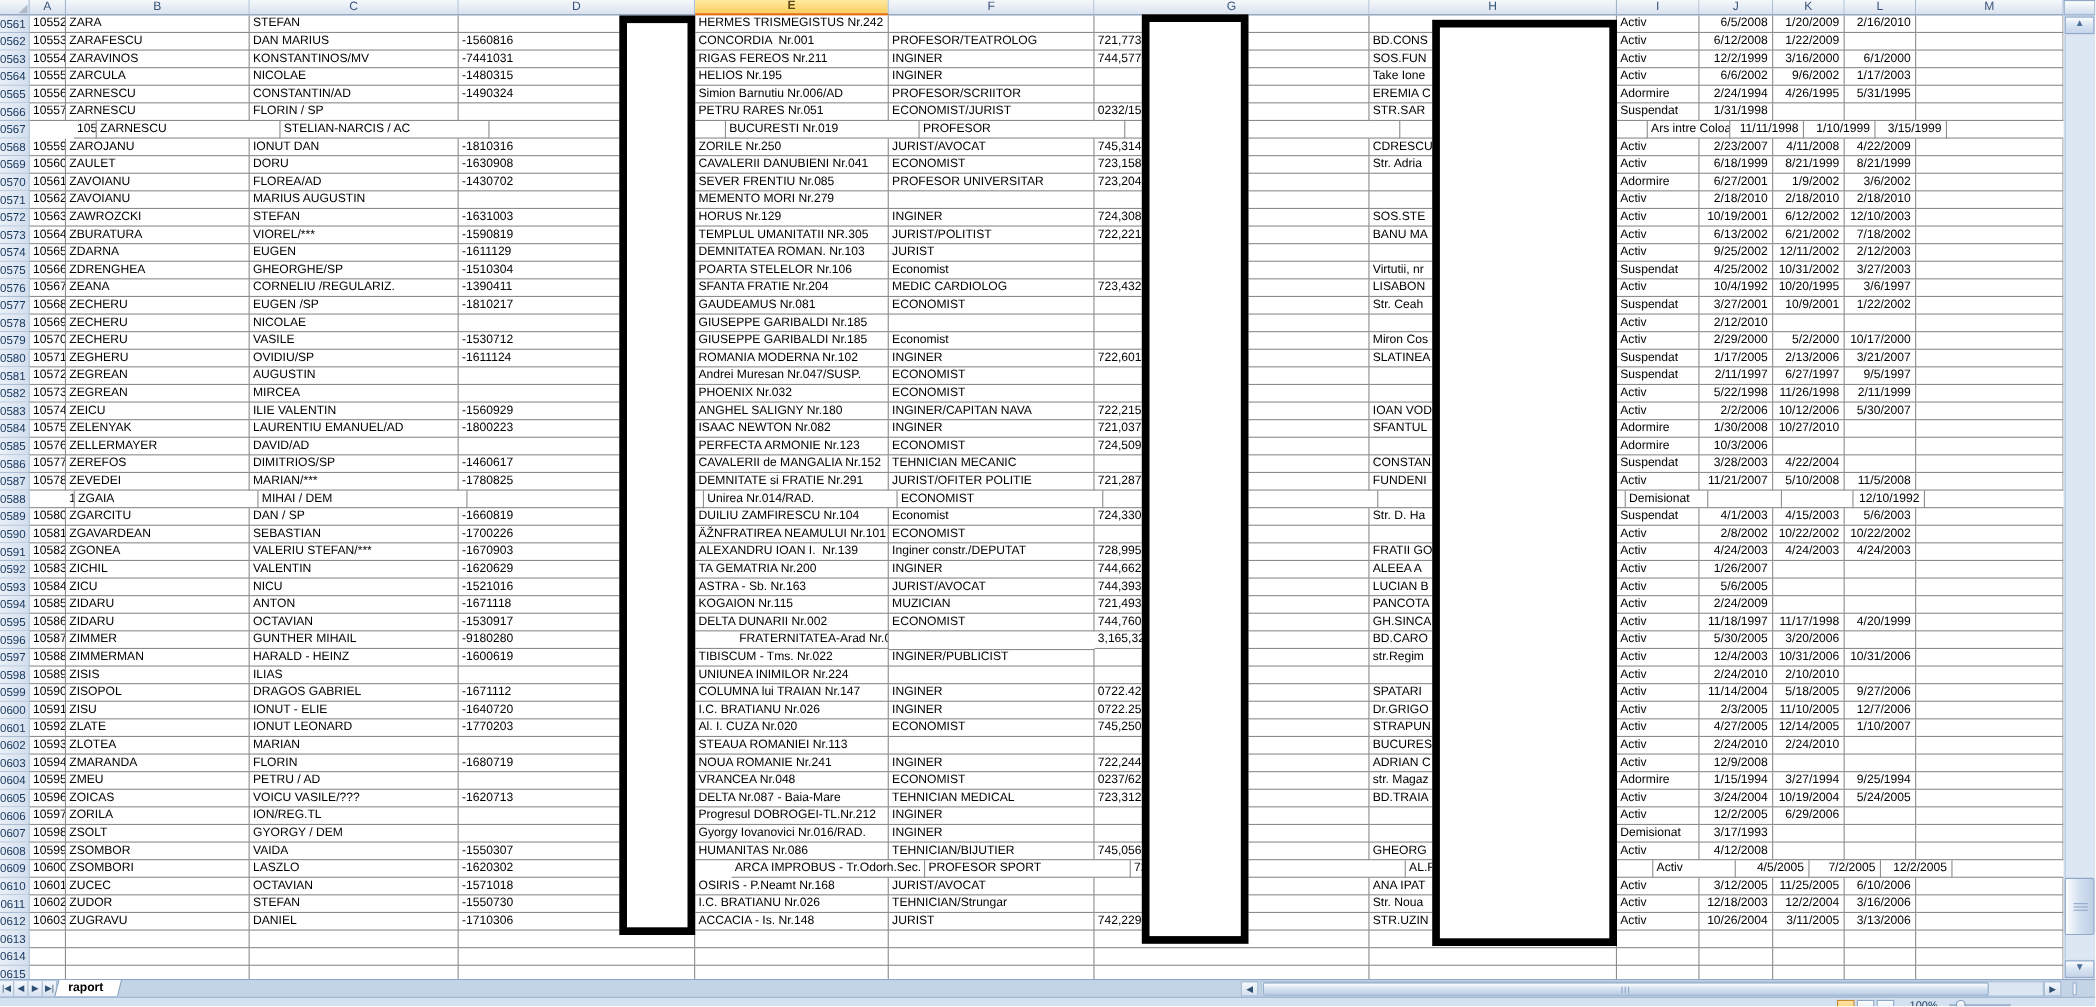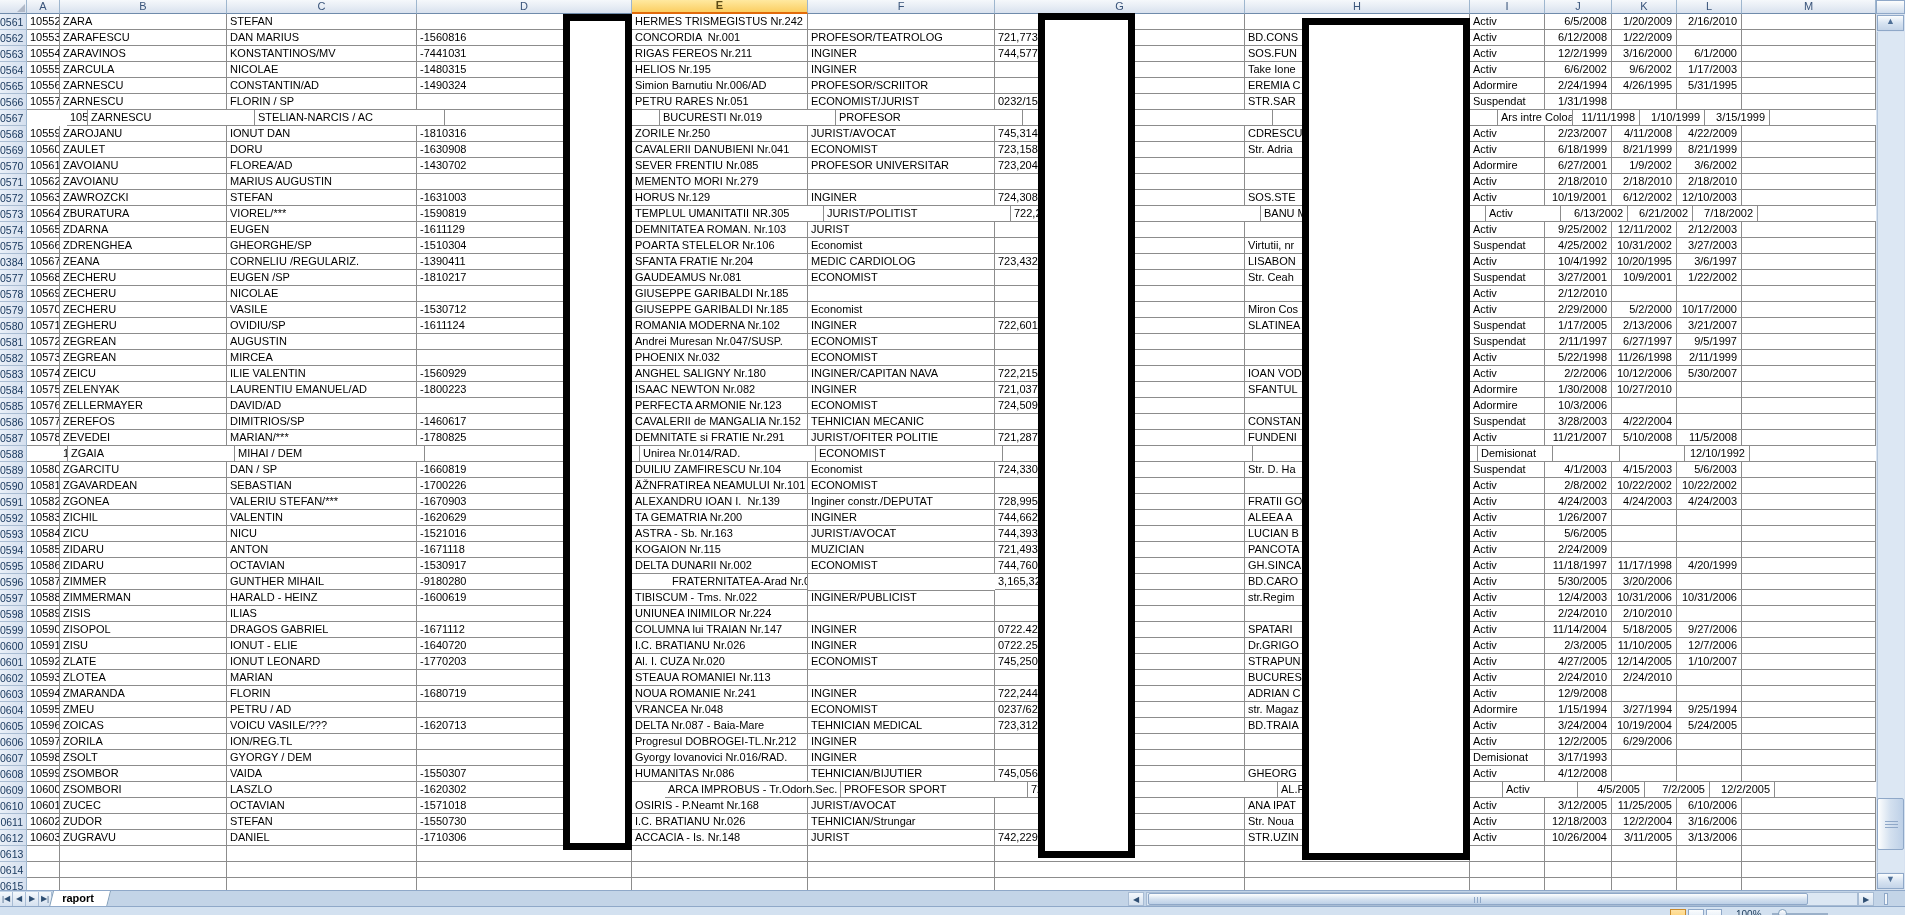--- a/index.html
+++ b/index.html
@@ -296,21 +296,21 @@
           <div class="cell r" style="width: 65px;">6/12/2002</div>
           <div class="cell r" style="width: 65px;">12/10/2003</div>
           <div class="cell" style="width: 134px;"></div>
         </div>
         <div class="row">
           <div class="rowhdr">0573</div>
           <div class="cell r" style="width: 33px;">10564</div>
           <div class="cell" style="width: 167px;">ZBURATURA</div>
           <div class="cell" style="width: 190px;">VIOREL/***</div>
           <div class="cell" style="width: 215px;">-1590819</div>
-          <div class="cell" style="width: 192px;">TEMPLUL UMANITATII NR.305</div>
+          <div class="cell" style="width: 176px;">TEMPLUL UMANITATII NR.305</div>
           <div class="cell" style="width: 187px;">JURIST/POLITIST</div>
           <div class="cell" style="width: 250px;">722,221</div>
           <div class="cell" style="width: 225px;">BANU MA</div>
           <div class="cell" style="width: 75px;">Activ</div>
           <div class="cell r" style="width: 67px;">6/13/2002</div>
           <div class="cell r" style="width: 65px;">6/21/2002</div>
           <div class="cell r" style="width: 65px;">7/18/2002</div>
           <div class="cell" style="width: 134px;"></div>
         </div>
         <div class="row">
@@ -339,21 +339,21 @@
           <div class="cell" style="width: 187px;">Economist</div>
           <div class="cell" style="width: 250px;"></div>
           <div class="cell" style="width: 225px;">Virtutii, nr</div>
           <div class="cell" style="width: 75px;">Suspendat</div>
           <div class="cell r" style="width: 67px;">4/25/2002</div>
           <div class="cell r" style="width: 65px;">10/31/2002</div>
           <div class="cell r" style="width: 65px;">3/27/2003</div>
           <div class="cell" style="width: 134px;"></div>
         </div>
         <div class="row">
-          <div class="rowhdr">0384</div>
+          <div class="rowhdr">0576</div>
           <div class="cell r" style="width: 33px;">10567</div>
           <div class="cell" style="width: 167px;">ZEANA</div>
           <div class="cell" style="width: 190px;">CORNELIU /REGULARIZ.</div>
           <div class="cell" style="width: 215px;">-1390411</div>
           <div class="cell" style="width: 176px;">SFANTA FRATIE Nr.204</div>
           <div class="cell" style="width: 187px;">MEDIC CARDIOLOG</div>
           <div class="cell" style="width: 250px;">723,432</div>
           <div class="cell" style="width: 225px;">LISABON</div>
           <div class="cell" style="width: 75px;">Activ</div>
           <div class="cell r" style="width: 67px;">10/4/1992</div>

